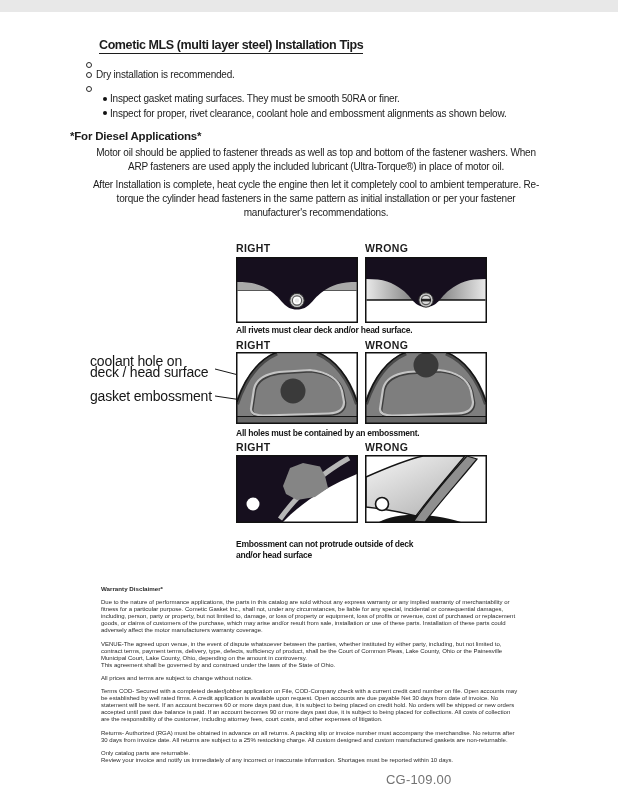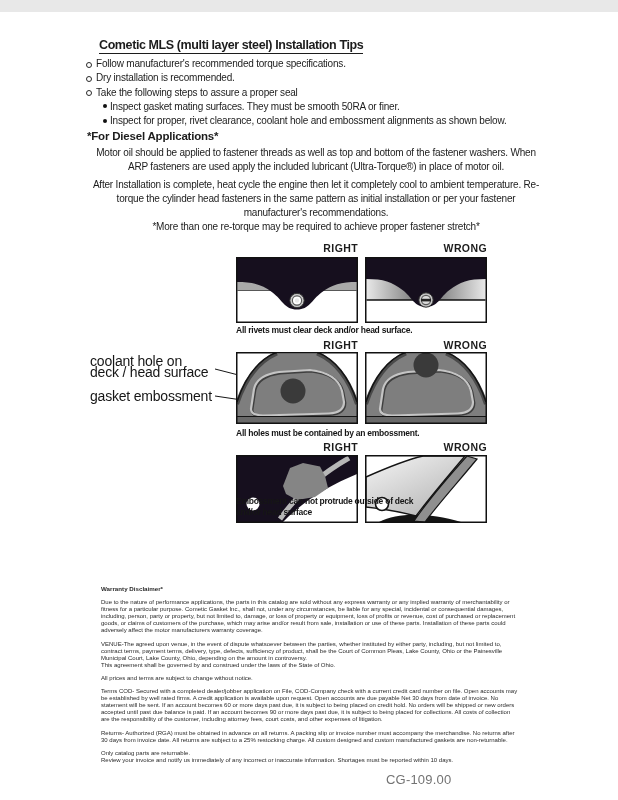--- a/index.html
+++ b/index.html
@@ -10,69 +10,66 @@
   .abs{position:absolute;}
   .title{
     left:99px;top:26px;font-size:12.5px;font-weight:700;letter-spacing:-0.4px;
     border-bottom:1.6px solid #1c1c1c;padding-bottom:1px;white-space:nowrap;
   }
   .tips{left:86px;top:45px;width:470px;font-size:10px;letter-spacing:-0.2px;line-height:14.3px;}
   .tip-row{display:flex;align-items:flex-start;}
   .tip-row.sub{padding-left:17px;}
   .b-o{width:4px;height:4px;border:1px solid #2a2a2a;border-radius:50%;margin:4.5px 4px 0 0;flex:none;}
   .b-f{width:4px;height:4px;background:#111;border-radius:50%;margin:4.5px 3px 0 0;flex:none;}
-  .diesel-h{left:87px;top:118px;font-size:11.5px;font-weight:700;letter-spacing:-0.2px;}
+  .diesel-h{left:70px;top:118px;font-size:11.5px;font-weight:700;letter-spacing:-0.2px;}
   .para{left:87px;width:458px;font-size:10px;letter-spacing:-0.2px;line-height:14px;text-align:center;}
   .p1{top:134px;}
   .p2{top:166px;}
   .note{top:208px;}
-  .col-h{width:122px;text-align:right;font-size:10.5px;font-weight:700;letter-spacing:0.4px;}
+  .col-h{width:122px;text-align:left;font-size:10.5px;font-weight:700;letter-spacing:0.4px;}
   .dsvg{width:122px;}
   .cap{left:236px;font-size:8.5px;font-weight:700;letter-spacing:-0.25px;line-height:11px;color:#161616;}
   .ann{width:123px;text-align:left;font-size:14px;letter-spacing:-0.2px;line-height:10.5px;color:#161616;}
   .leaders{pointer-events:none;}
   .warranty{left:101px;top:573px;width:419px;font-size:6px;line-height:7.1px;color:#2a2a2a;}
   .warranty p{margin:0 0 6px 0;}
   .warranty .w-h{font-weight:700;font-size:6.2px;margin-bottom:7px;}
   .doc-code{left:386px;top:760px;font-size:13px;letter-spacing:0.2px;color:#737373;}
 </style>
 </head>
 <body>
 
 <div class="page">
 
   <div class="abs title">Cometic MLS (multi layer steel) Installation Tips</div>
 
   <div class="abs tips">
     <div class="tip-row">
       <span class="b-o"></span>
-      <span>Follow manufacturer's recommended torque specifications.</span>
     </div>
     <div class="tip-row">
       <span class="b-o"></span>
       <span>Dry installation is recommended.</span>
     </div>
     <div class="tip-row">
       <span class="b-o"></span>
-      <span>Take the following steps to assure a proper seal</span>
     </div>
     <div class="tip-row sub">
       <span class="b-f"></span>
       <span>Inspect gasket mating surfaces.  They must be smooth 50RA or finer.</span>
     </div>
     <div class="tip-row sub">
       <span class="b-f"></span>
       <span>Inspect for proper, rivet clearance, coolant hole and embossment alignments as shown below.</span>
     </div>
   </div>
 
   <div class="abs diesel-h">*For Diesel Applications*</div>
   <div class="abs para p1">Motor oil should be applied to fastener threads as well as top and bottom of the fastener washers. When ARP fasteners are used apply the included lubricant (Ultra-Torque®) in place of motor oil.</div>
   <div class="abs para p2">After Installation is complete, heat cycle the engine then let it completely cool to ambient temperature. Re-torque the cylinder head fasteners in the same pattern as initial installation or per your fastener manufacturer's recommendations.</div>
-  <div class="abs para note">*More than one re-torque may be required to achieve proper fastener stretch*</div>
 
   <div class="abs col-h" style="left:236px;top:230px;">RIGHT</div>
   <div class="abs col-h" style="left:365px;top:230px;">WRONG</div>
 
   <svg class="abs dsvg" style="left:236px;top:245px;height:66px;" viewBox="0 0 122 66">
     <rect width="122" height="66" fill="#ffffff"></rect>
     <rect x="1.5" y="25" width="119" height="9" fill="#a9a9a9"></rect>
     <line x1="1.5" y1="33.5" x2="120.5" y2="33.5" stroke="#444" stroke-width="0.8"></line>
     <path d="M1,1 H121 V25 C105,25 96,27.5 85.5,35.5 C75.5,43 73.5,52.5 61,52.5 C48.5,52.5 46.5,43 36.5,35.5 C26,27.5 17,25 1,25 Z" fill="#160f1e"></path>
     <circle cx="61" cy="43.5" r="7.2" fill="#c6c6c6" stroke="#2e2e2e" stroke-width="1"></circle>
@@ -170,21 +167,21 @@
       </linearGradient>
     </defs>
     <rect width="122" height="68" fill="#ffffff"></rect>
     <path d="M14,67 C34,57 64,58 96,67 Z" fill="#141414"></path>
     <path d="M1,22 C28,10 45,4 58,1 L100,1 C84,20 66,41 51,61 C36,57 18,54 1,52 Z" fill="url(#gw3)" stroke="#141414" stroke-width="1.4"></path>
     <path d="M102,1 L112,4 C94,26 74,48 60,67 L49,66 C64,44 84,21 102,1 Z" fill="#8f8f8f" stroke="#141414" stroke-width="1.2"></path>
     <circle cx="17" cy="49" r="6.5" fill="#ffffff" stroke="#141414" stroke-width="1.6"></circle>
     <rect x="0.75" y="0.75" width="120.5" height="66.5" fill="none" stroke="#111" stroke-width="1.5"></rect>
   </svg>
 
-  <div class="abs cap" style="top:484px;width:230px;">
+  <div class="abs cap" style="top:527px;width:230px;">
     <div>Embossment can not protrude outside of deck</div>
     <div>and/or head surface</div>
   </div>
 
   <div class="abs warranty">
     <p class="w-h">Warranty Disclaimer*</p>
     <p>Due to the nature of performance applications, the parts in this catalog are sold without any express warranty or any implied warranty of merchantability or fitness for a particular purpose.  Cometic Gasket Inc., shall not, under any circumstances, be liable for any special, incidental or consequential damages, including, person, party or property, but not limited to, damage, or loss of property or equipment, loss of profits or revenue, cost of purchased or replacement goods, or claims of customers of the purchase, which may arise and/or result from sale, installation or use of these parts.  Installation of these parts could adversely affect the motor manufacturers warranty coverage.</p>
     <p>
       <span style="display:block">VENUE-The agreed upon venue, in the event of dispute whatsoever between the parties, whether instituted by either party, including, but not limited to, contract terms, payment terms, delivery, type, defects, sufficiency of product, shall be the Court of Common Pleas, Lake County, Ohio or the Painesville Municipal Court, Lake County, Ohio, depending on the amount in controversy.</span>
       <span style="display:block">This agreement shall be governed by and construed under the laws of the State of Ohio.</span>

